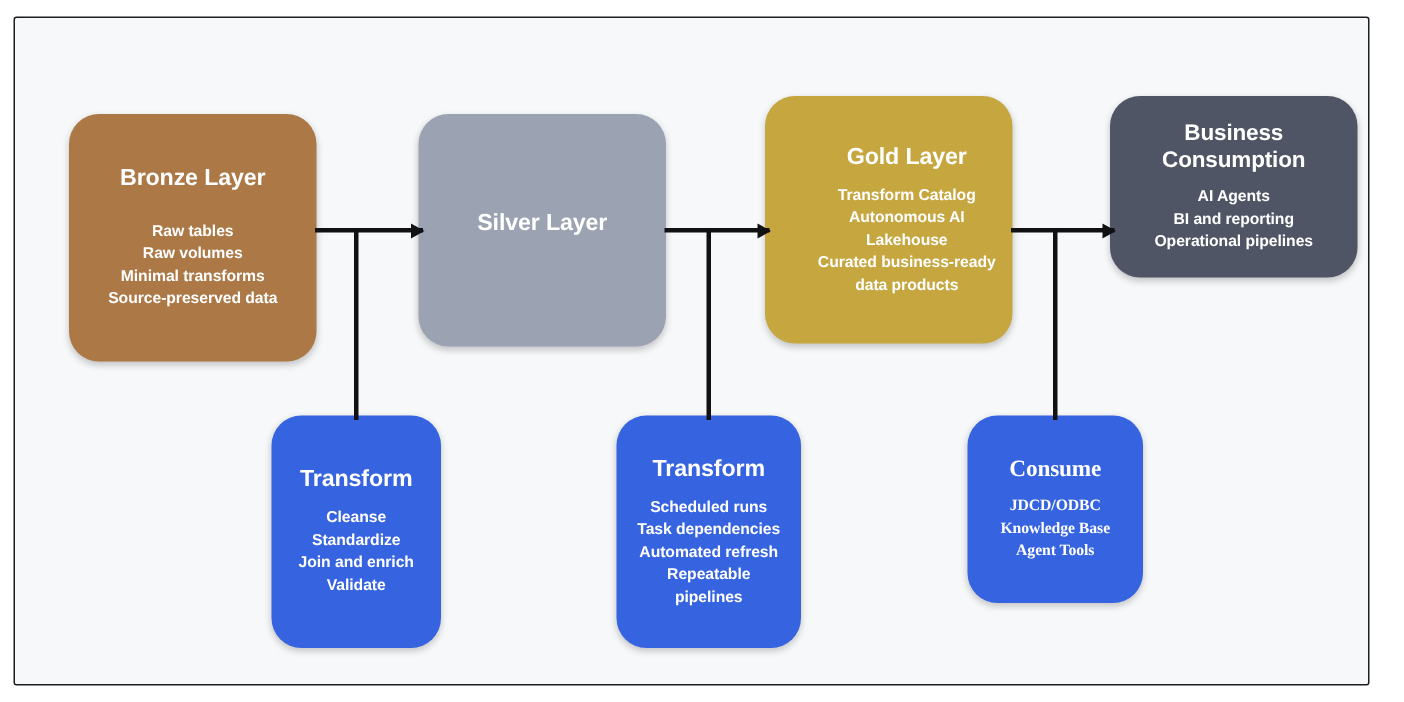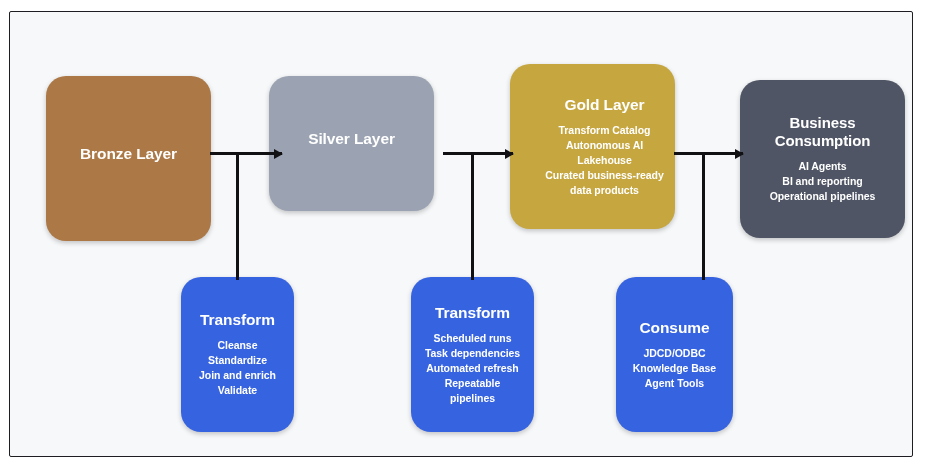--- a/index.html
+++ b/index.html
@@ -54,28 +54,28 @@
     line-height: 1.42;
     font-weight: 600;
     letter-spacing: -0.05px;
     white-space: pre-line;
   }
 
   .node.small-title .node-title { font-size: 15px; }
 
   
   #node-bronze   { left: 36px;  top: 64px;  width: 165px; height: 165px; gap: 10px; }
-  #node-silver   { left: 259px; top: 64px;  width: 165px; height: 135px; }
+  #node-silver   { left: 269px; top: 64px;  width: 165px; height: 155px; }
   #node-gold     { left: 500px; top: 52px;  width: 165px; height: 165px; padding-left: 32px; }
-  #node-business { left: 730px; top: 68px;  width: 165px; height: 158px; }
+  #node-business { left: 730px; top: 52px;  width: 165px; height: 121px; }
 
   
   #node-transform-1 { left: 171px; top: 265px; width: 113px; height: 155px; }
   #node-transform-2 { left: 401px; top: 265px; width: 123px; height: 155px; }
-  #node-consume     { left: 606px; top: 265px; width: 117px; height: 155px; }
+  #node-consume     { left: 635px; top: 265px; width: 117px; height: 125px; font-family: Liberation Serif, serif; }
 
   
   .h-arrow {
     position: absolute;
     height: 3px;
     background: #111114;
     top: 140px;
   }
   .h-arrow::after {
     content: "";
@@ -104,20 +104,24 @@
   #drop-transform-2 { left: 461px; height: 128px; }
   #drop-consume     { left: 692px; height: 128px; }
 </style>
 </head>
 <body>
 
 <div id="canvas-frame">
 
   <div class="node" id="node-bronze" style="background:#ac7845">
     <div class="node-title">Bronze Layer</div>
+    <div class="node-body">Raw tables
+Raw volumes
+Minimal transforms
+Source-preserved data</div>
   </div>
 
   <div class="node" id="node-silver" style="background:#9ba3b2">
     <div class="node-title">Silver Layer</div>
   </div>
 
   <div class="node" id="node-gold" style="background:#c6a63f">
     <div class="node-title">Gold Layer</div>
     <div class="node-body">Transform Catalog
 Autonomous AI

